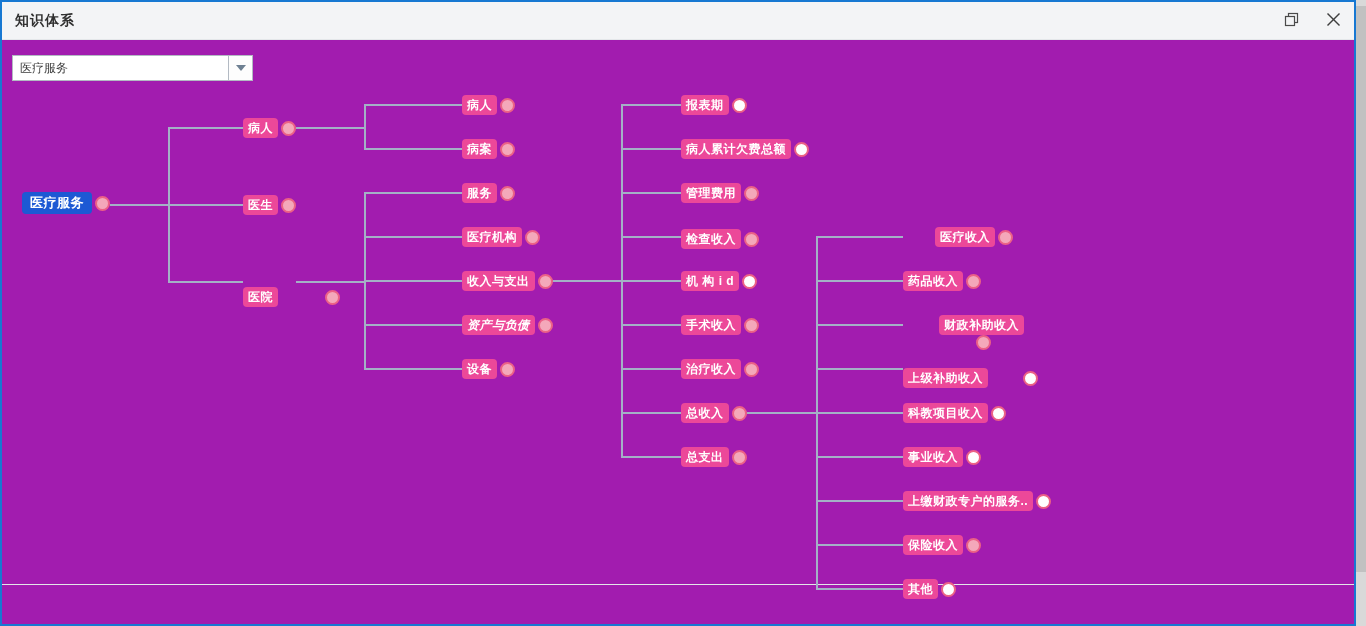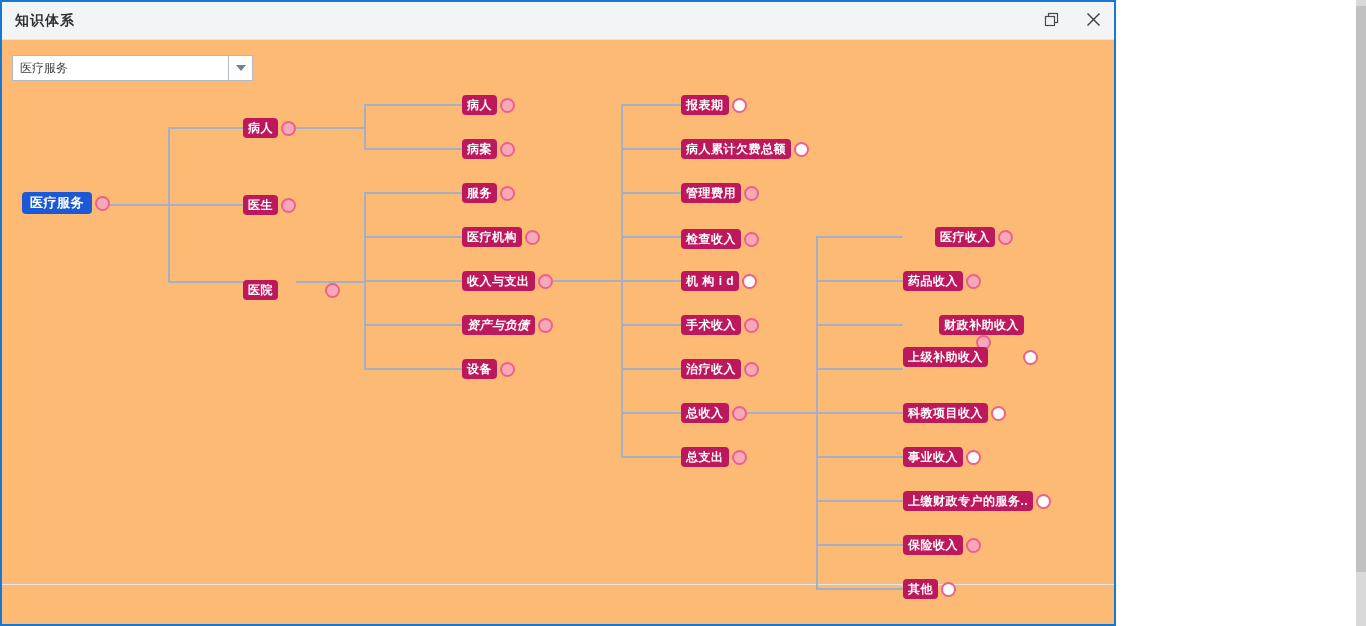--- a/index.html
+++ b/index.html
@@ -1,21 +1,21 @@
 <!DOCTYPE html>
 <html><head>
 <meta charset="utf-8">
 <style>
   * { margin:0; padding:0; box-sizing:border-box; }
   html,body { width:1366px; height:626px; overflow:hidden;
     font-family:"Liberation Sans", sans-serif; background:#fff; }
   body { position:relative; }
 
-  .window { position:absolute; left:0; top:0; width:1116px; height:626px;
-    background:#fdba74; border:2px solid #1778d2; }
+  .window { position:absolute; left:0; top:0; width:1356px; height:626px;
+    background:#a21caf; border:2px solid #1778d2; }
 
   .titlebar { position:absolute; left:0; top:0; right:0; height:38px;
     background:#f3f4f6; border-bottom:1px solid #e4e7ea;
     display:flex; align-items:center; }
   .title { font-size:14px; font-weight:700; color:#303030; padding-left:13px;
     letter-spacing:1px; }
   .win-btns { position:absolute; right:6px; top:0; height:38px;
     display:flex; align-items:center; gap:12px; }
   .win-btn { width:30px; height:30px; display:flex; align-items:center;
     justify-content:center; background:transparent; border:none; cursor:pointer; }
@@ -35,21 +35,21 @@
 
   .canvas { position:absolute; left:0; top:0; width:1356px; height:626px;
     pointer-events:none; }
   .layer { position:absolute; left:0; top:0; width:100%; height:100%; }
 
   .cline { position:absolute; background:#a4b0c6; }
 
   .node { position:absolute; display:inline-flex; align-items:center;
     pointer-events:auto; cursor:pointer; }
   .pill { display:inline-block; height:20px; line-height:20px; padding:0 5px;
-    background:#be185d; color:#fff; font-size:12px; font-weight:700;
+    background:#ec4899; color:#fff; font-size:12px; font-weight:700;
     border-radius:4px; white-space:nowrap; letter-spacing:0.5px; }
   .node.root .pill { height:22px; line-height:22px; background:#1d59d4;
     font-size:13px; padding:0 8px; }
   .handle { width:15px; height:15px; border-radius:50%;
     border:2px solid #ec6186; margin-left:3px; flex:none; }
   .handle.filled { background:#f4a8ba; }
   .handle.hollow { background:#ffffff; }
 
   .scroll-strip { position:absolute; left:1356px; top:0; width:10px;
     height:626px; background:#d9d9d9; cursor:pointer; }
@@ -139,21 +139,21 @@
         <span class="handle filled"></span>
       </div>
       <div class="node" style="left: 243px; top: 118px;">
         <span class="pill">病人</span>
         <span class="handle filled"></span>
       </div>
       <div class="node" style="left: 243px; top: 195px;">
         <span class="pill">医生</span>
         <span class="handle filled"></span>
       </div>
-      <div class="node" style="left: 243px; top: 280px; gap: 44px;">
+      <div class="node" style="left: 243px; top: 287px; gap: 44px;">
         <span class="pill">医院</span>
         <span class="handle filled"></span>
       </div>
       <div class="node" style="left: 462px; top: 95px;">
         <span class="pill">病人</span>
         <span class="handle filled"></span>
       </div>
       <div class="node" style="left: 462px; top: 139px;">
         <span class="pill">病案</span>
         <span class="handle filled"></span>
@@ -219,21 +219,21 @@
         <span class="handle filled"></span>
       </div>
       <div class="node" style="left: 903px; top: 271px;">
         <span class="pill">药品收入</span>
         <span class="handle filled"></span>
       </div>
       <div class="node" style="left: 939px; top: 315px; flex-direction: column;">
         <span class="pill">财政补助收入</span>
         <span class="handle filled"></span>
       </div>
-      <div class="node" style="left: 903px; top: 347px; gap: 32px;">
+      <div class="node" style="left: 903px; top: 368px; gap: 32px;">
         <span class="pill">上级补助收入</span>
         <span class="handle hollow"></span>
       </div>
       <div class="node" style="left: 903px; top: 403px;">
         <span class="pill">科教项目收入</span>
         <span class="handle hollow"></span>
       </div>
       <div class="node" style="left: 903px; top: 447px;">
         <span class="pill">事业收入</span>
         <span class="handle hollow"></span>

